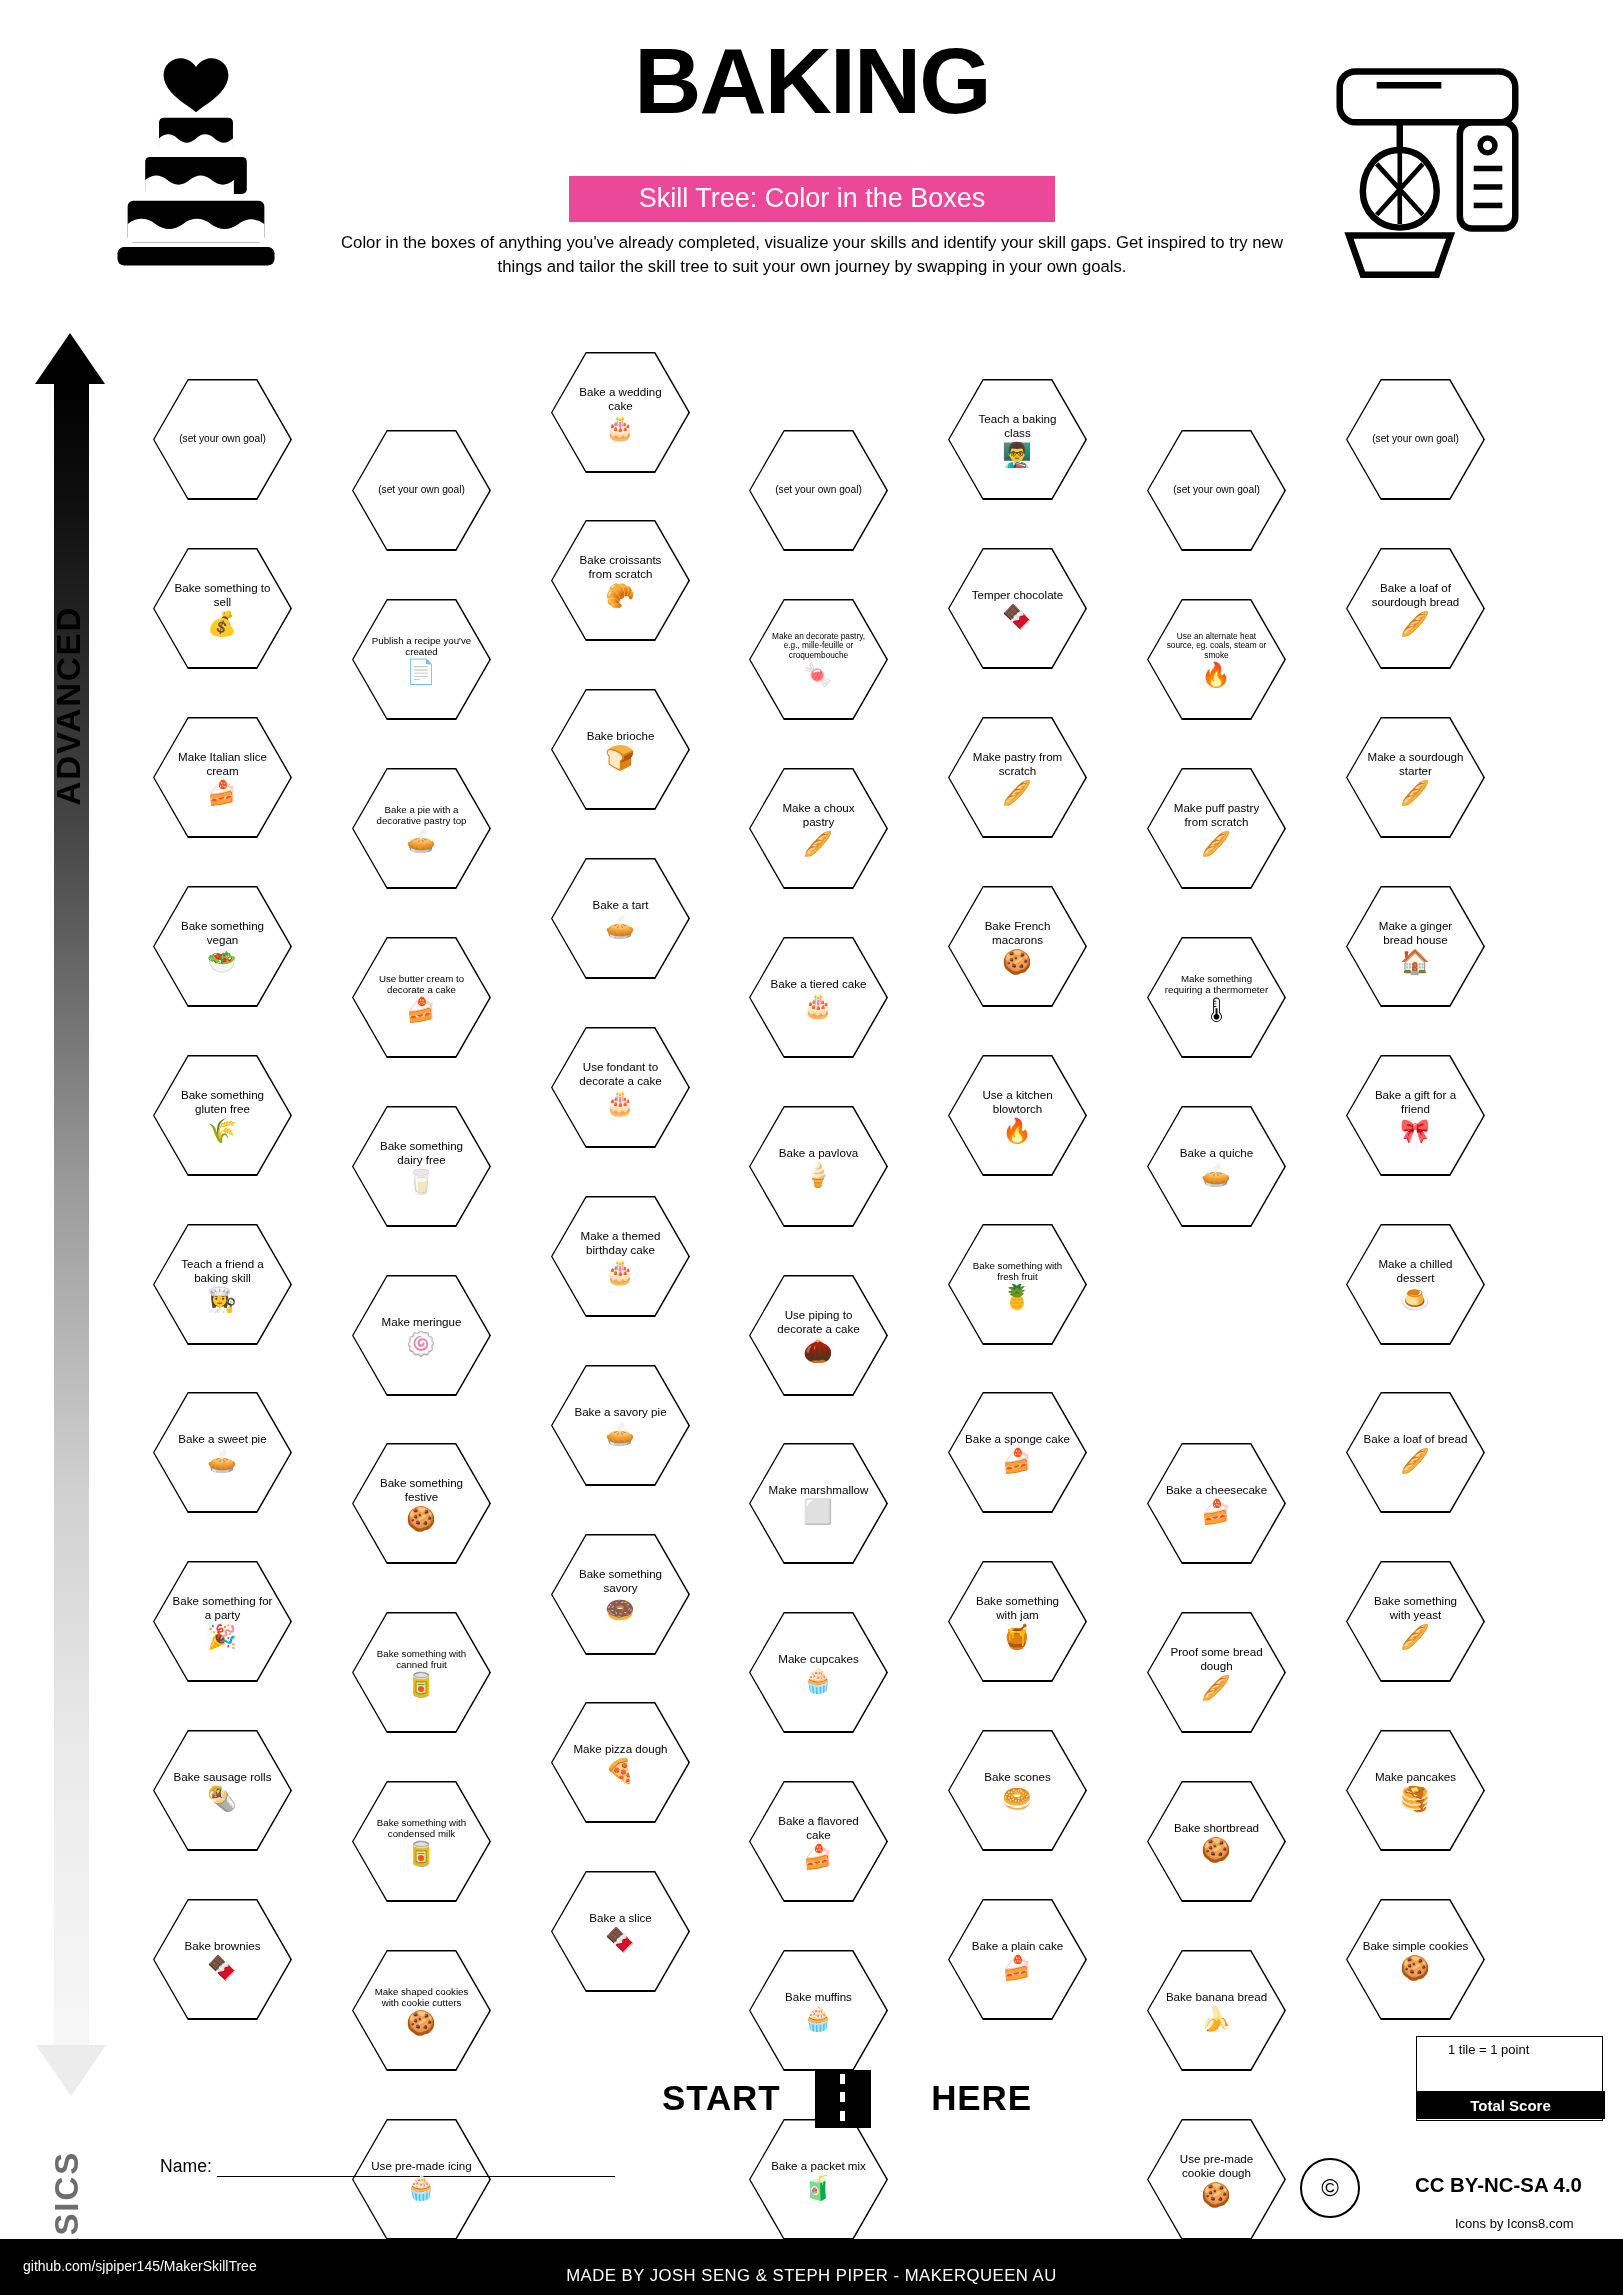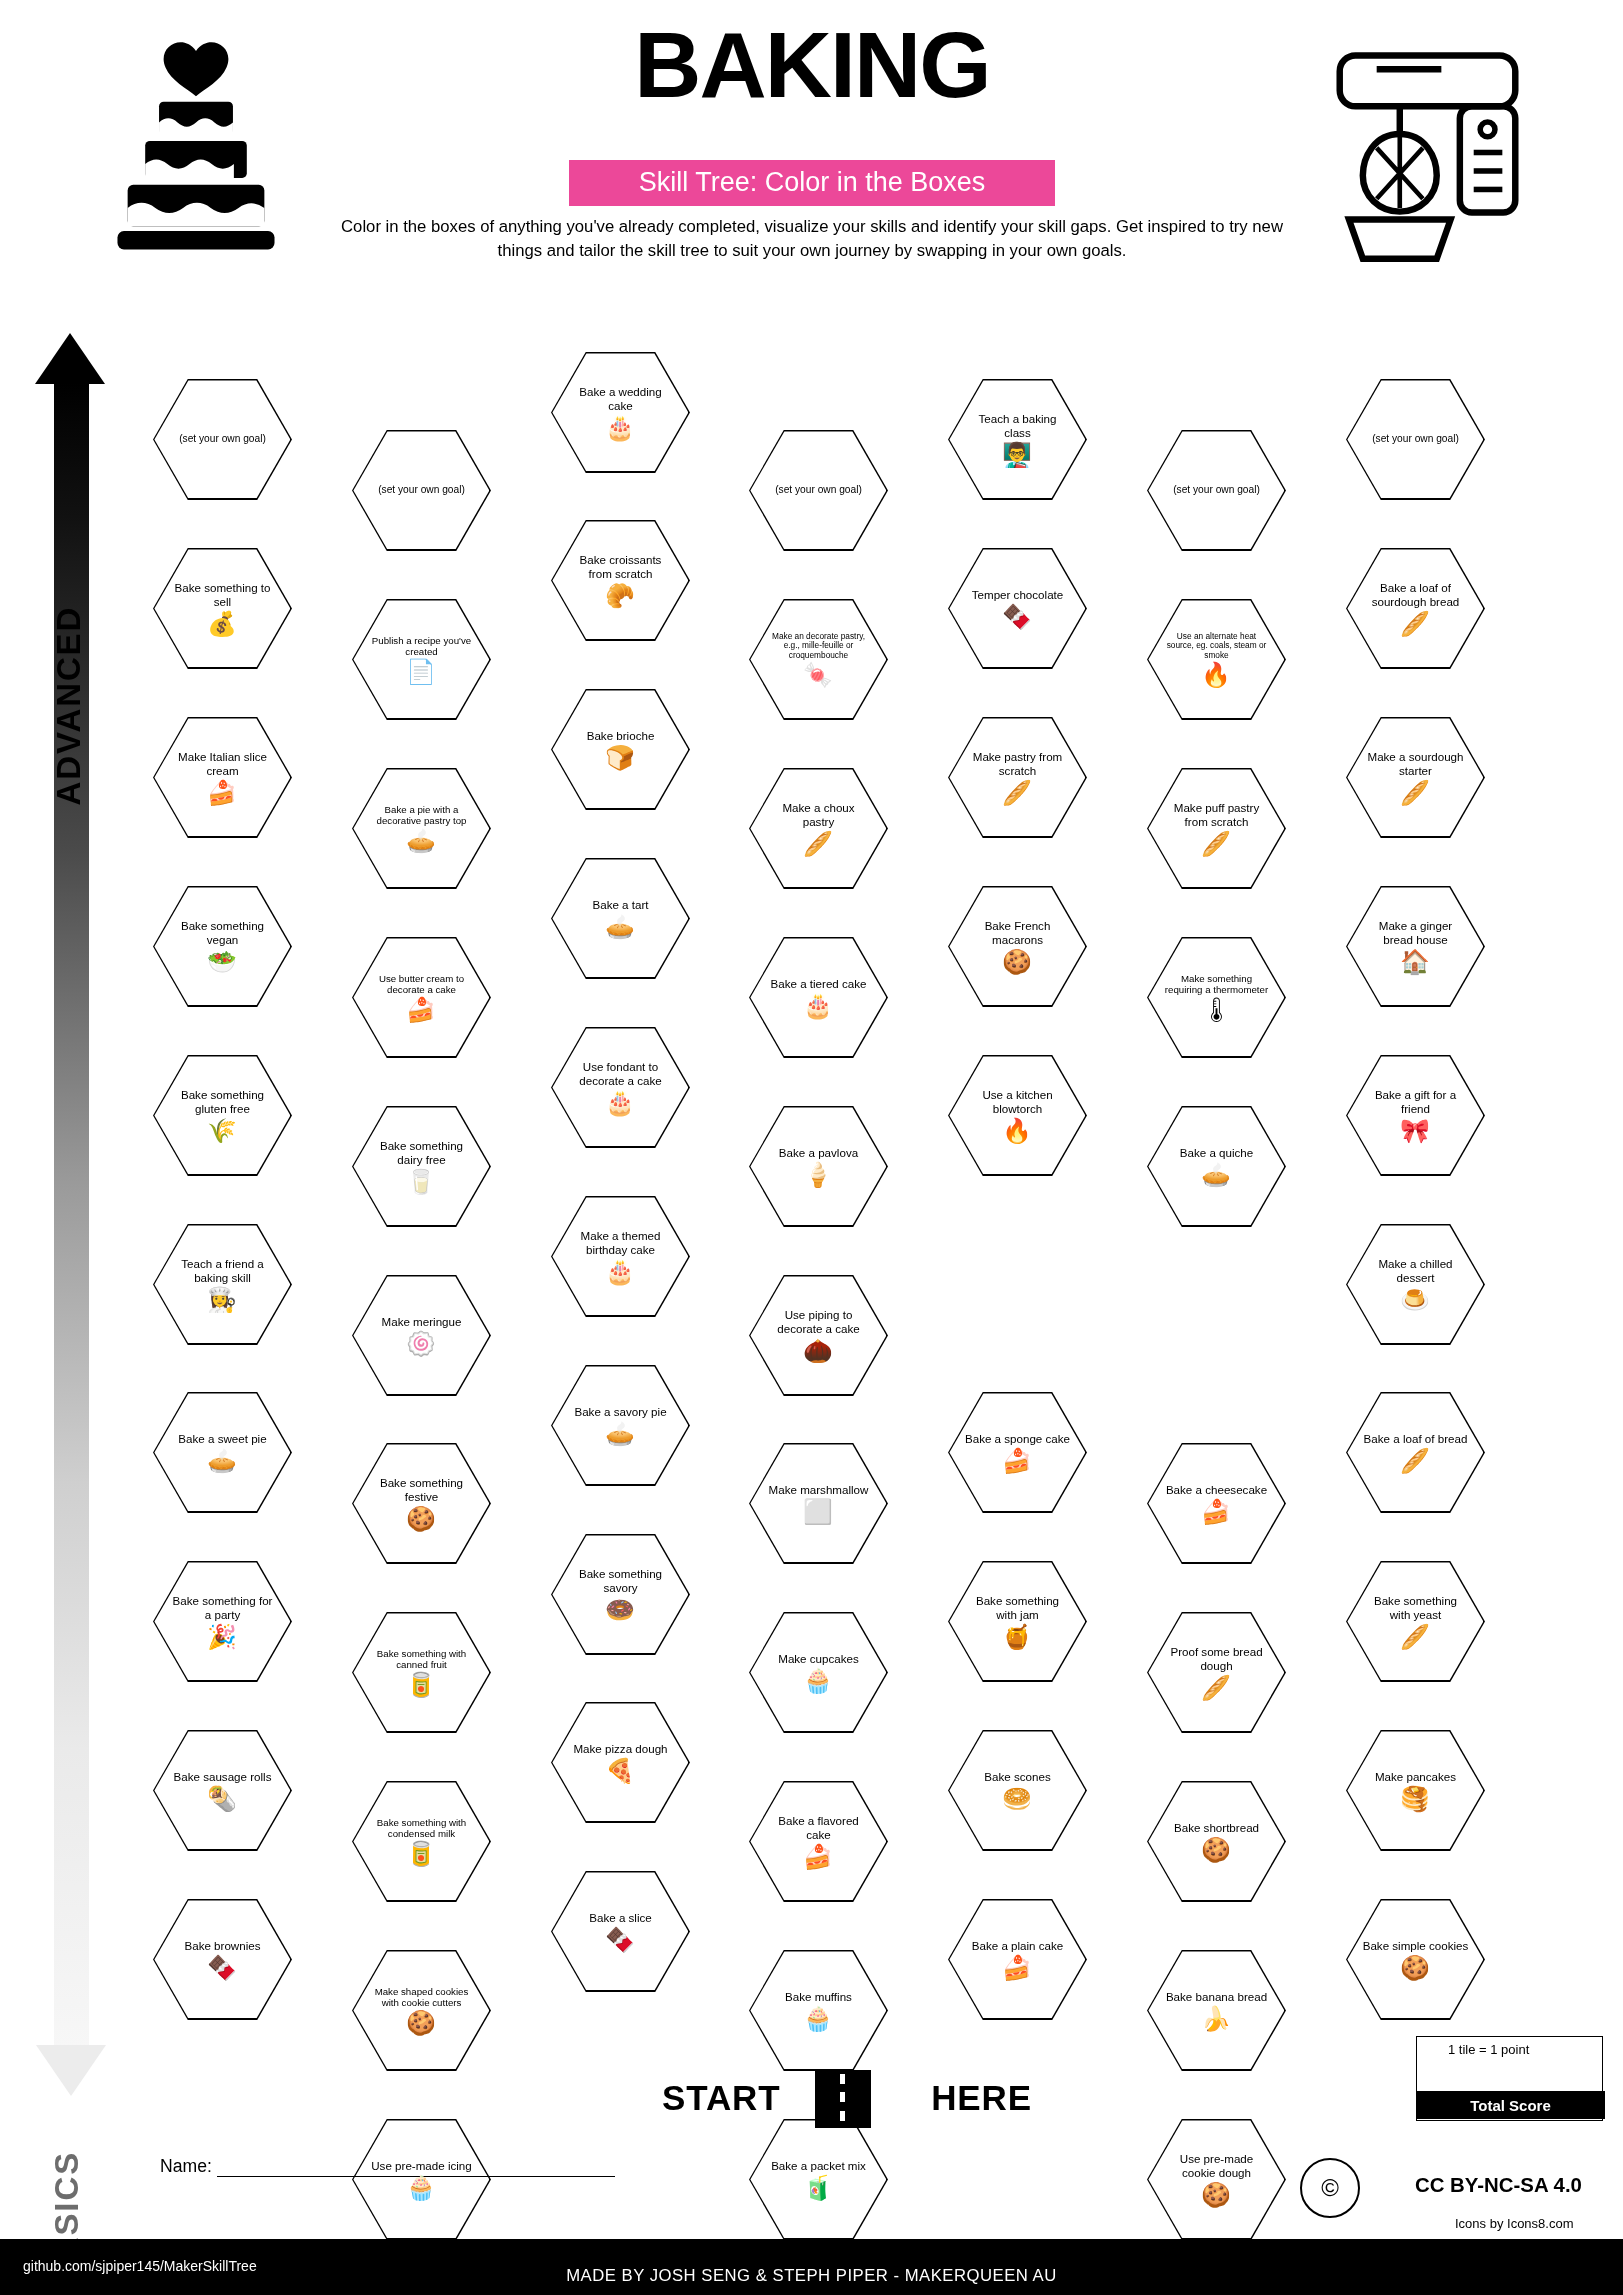--- a/index.html
+++ b/index.html
@@ -5,21 +5,21 @@
   html,body{margin:0;padding:0;}
   body{
     width:1623px;height:2295px;
     background:#ffffff;
     font-family:"Liberation Sans", sans-serif;
     color:#000;
     position:relative;
     overflow:hidden;
   }
   
-  #header{position:absolute;left:0;top:0;width:1623px;height:305px;}
+  #header{position:absolute;left:0;top:16px;width:1623px;height:305px;}
   #title{
     position:absolute;left:546px;top:18.5px;width:532px;
     text-align:center;font-size:93px;font-weight:bold;letter-spacing:-1.9px;line-height:1;
   }
   #subtitle{
     position:absolute;left:569px;top:160px;width:486px;
     background:#ec4899;color:#fff;text-align:center;
     font-size:27px;padding:6.5px 0 8.3px 0;
   }
   #blurb{
@@ -533,20 +533,28 @@
       </div>
     </div>
     <div class="hex" style="left: 948px; top: 1055px;">
       <div class="shape"></div>
       <div class="inner"></div>
       <div class="content">
         <div class="lbl">Use a kitchen blowtorch</div>
         <div class="ico">🔥</div>
       </div>
     </div>
+    <div class="hex" style="left: 948px; top: 1224px;">
+      <div class="shape"></div>
+      <div class="inner"></div>
+      <div class="content">
+        <div class="lbl small">Bake something with fresh fruit</div>
+        <div class="ico">🍍</div>
+      </div>
+    </div>
     <div class="hex" style="left: 948px; top: 1392px;">
       <div class="shape"></div>
       <div class="inner"></div>
       <div class="content">
         <div class="lbl">Bake a sponge cake</div>
         <div class="ico">🍰</div>
       </div>
     </div>
     <div class="hex" style="left: 948px; top: 1561px;">
       <div class="shape"></div>

